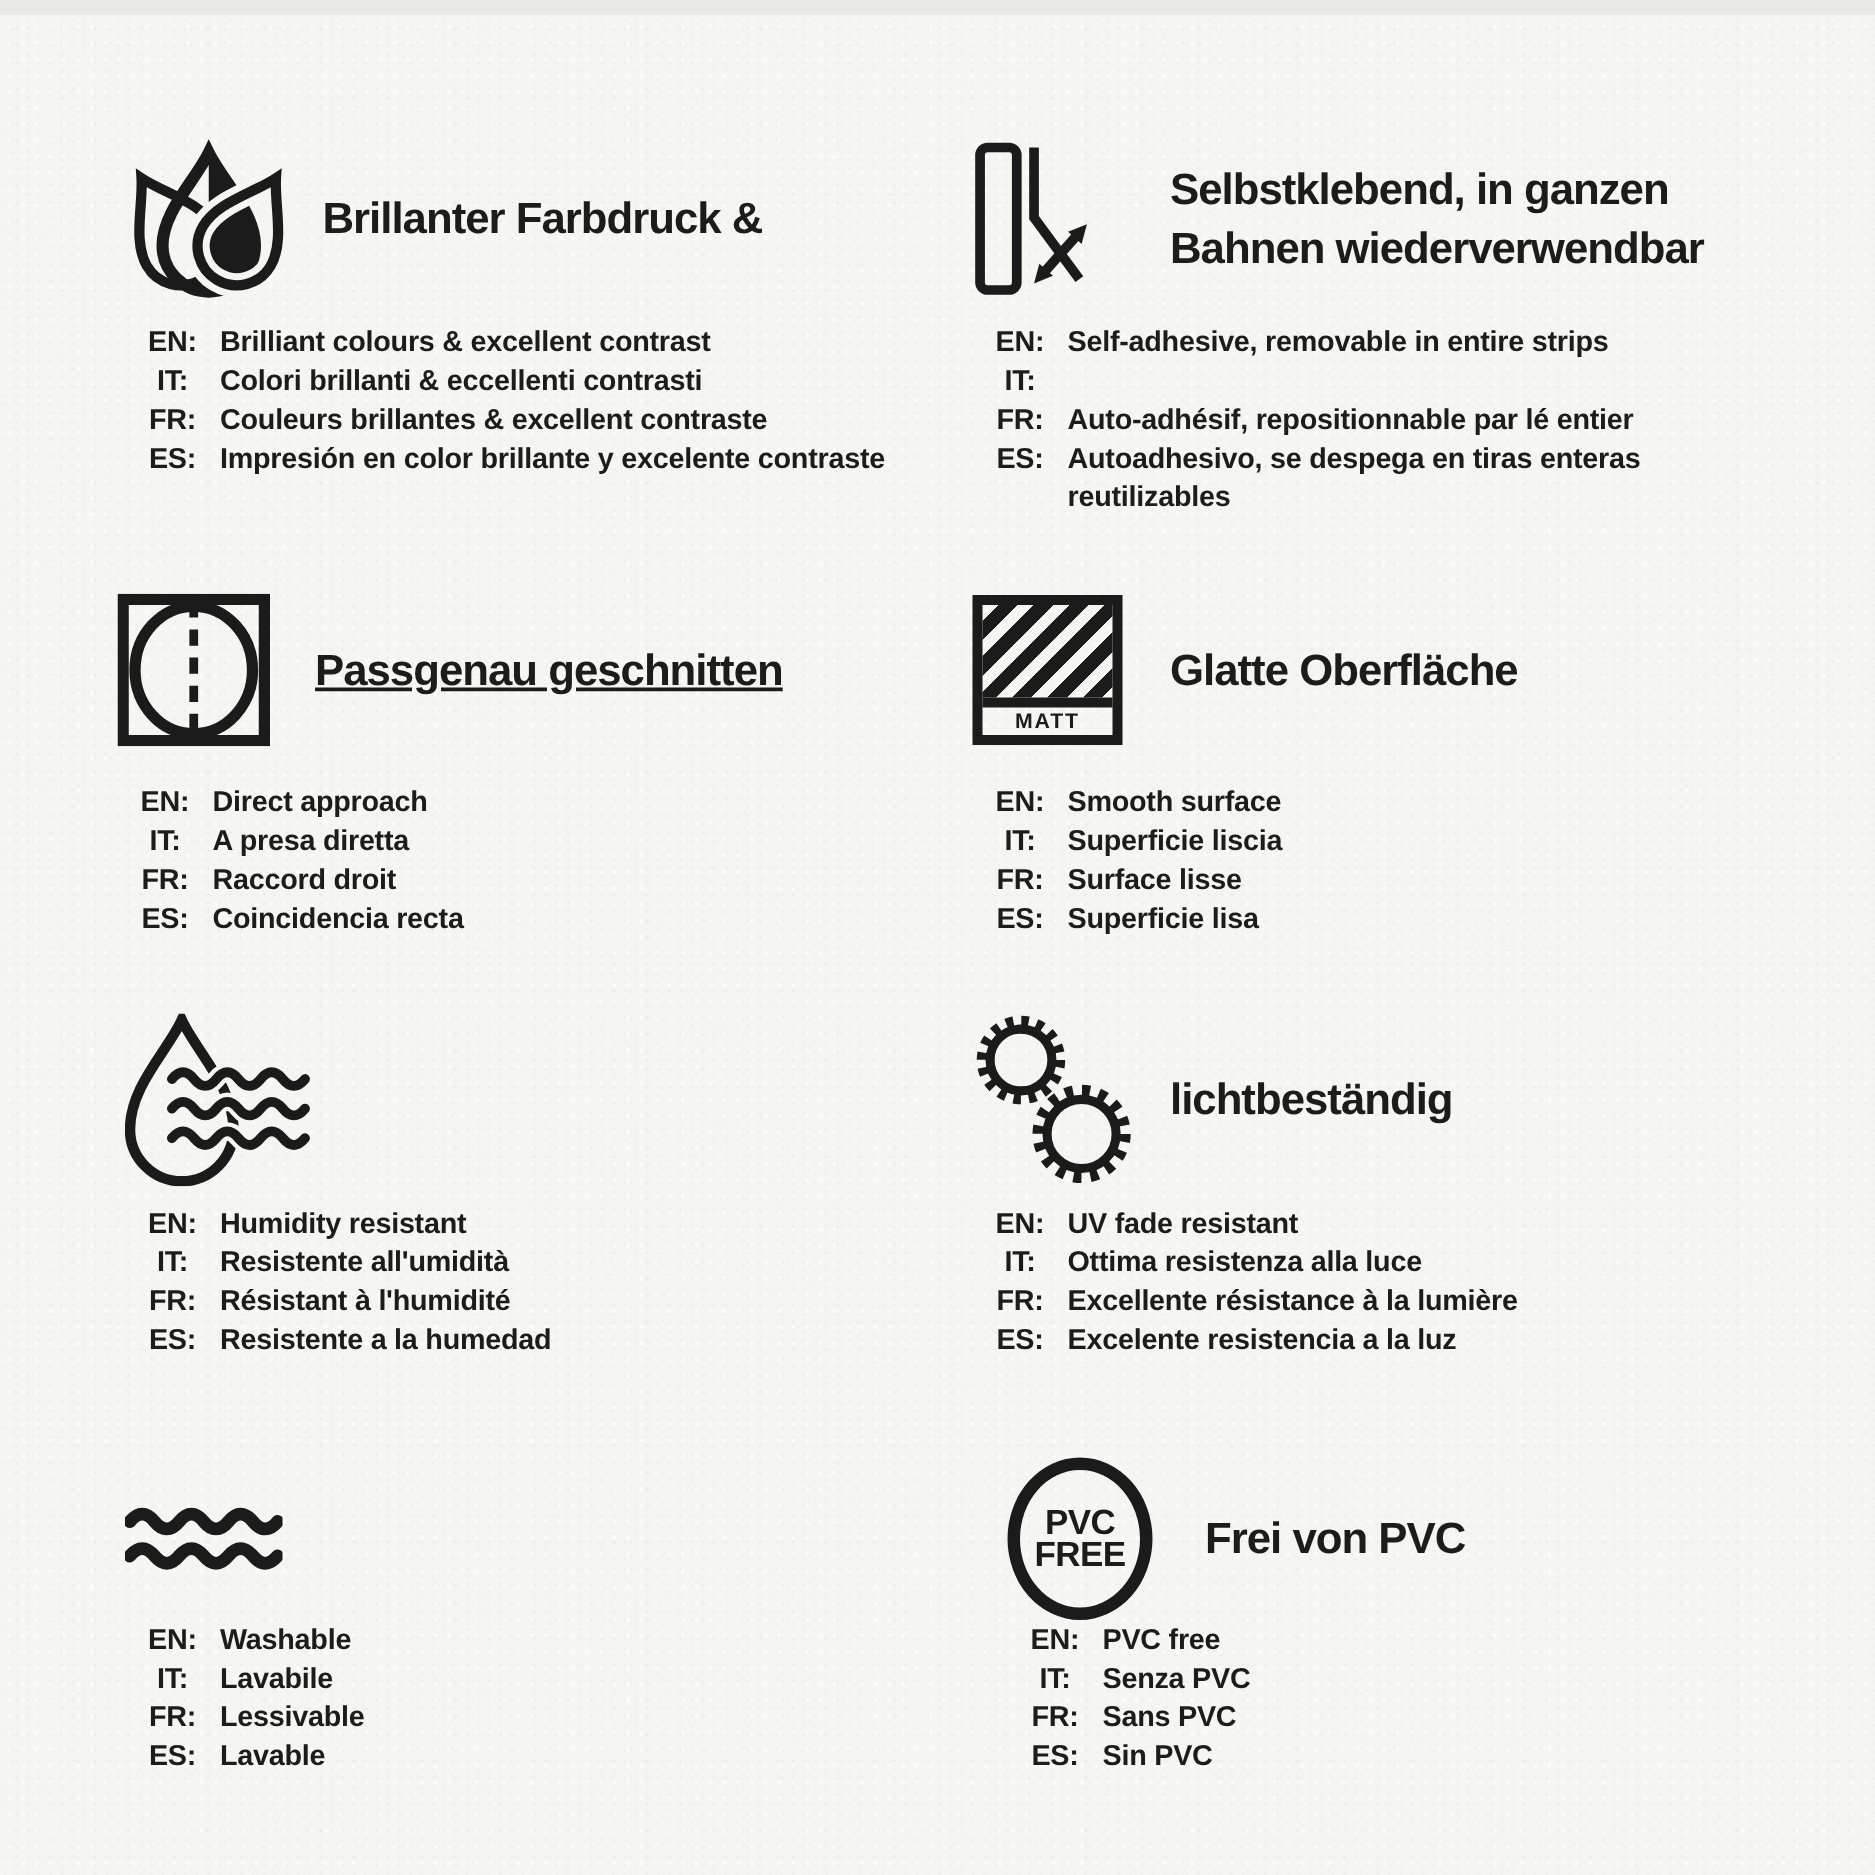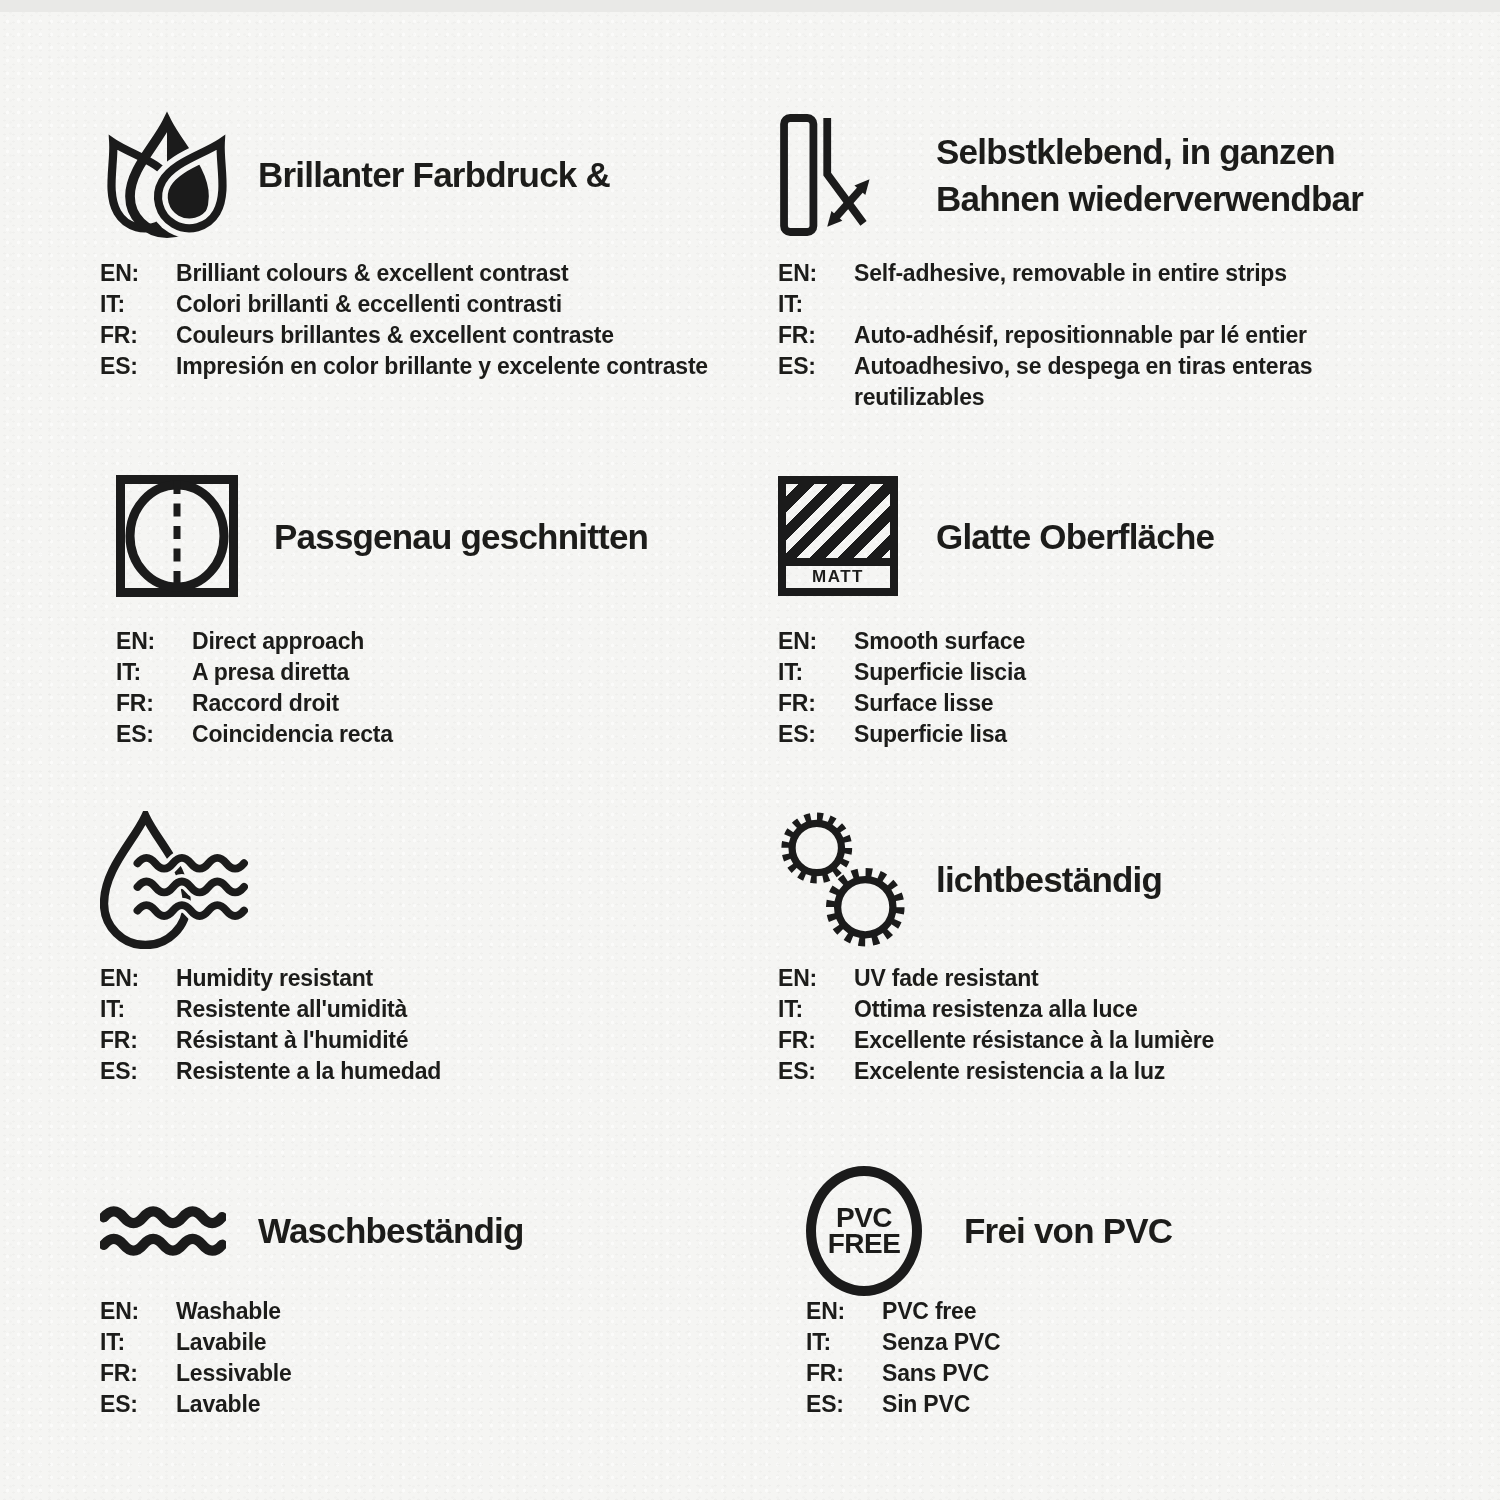--- a/index.html
+++ b/index.html
@@ -24,27 +24,27 @@
   .feature{position:absolute;width:660px;}
   .header{display:flex;align-items:center;}
   .h135 .header{height:135px;}
   .h122 .header{height:122px;}
   .low .header{padding-top:18px;}
   .icon-box{width:158px;flex:0 0 158px;display:flex;align-items:center;justify-content:flex-start;}
   .title{display:flex;flex-direction:column;justify-content:center;
     font-size:35px;font-weight:700;line-height:47px;letter-spacing:-0.8px;}
   .translations{position:absolute;left:0;top:151px;}
   .t-row{display:flex;font-size:23px;line-height:31px;font-weight:700;letter-spacing:-0.2px;}
-  .t-label{width:76px;flex:0 0 76px;}
+  .t-label{width:76px;flex:0 0 76px;text-align:center;}
   .t-text{white-space:nowrap;}
   .t-row.wrap .t-text{white-space:normal;max-width:540px;}
 
   #f1{left:100px;top:95px;}
   #f2{left:778px;top:95px;}
-  #f3{left:116px;top:463px;}
+  #f3{left:94px;top:463px;text-decoration:underline;}
   #f4{left:778px;top:463px;}
   #f5{left:100px;top:800px;}
   #f6{left:778px;top:800px;}
   #f7{left:100px;top:1133px;}
   #f8{left:806px;top:1133px;}
 
   svg .ln{fill:none;stroke:#1b1b1b;}
   svg .case{fill:none;stroke:#f5f5f3;}
 
   
@@ -274,23 +274,20 @@
   </section>
 
   <section class="feature h135 low" id="f7">
     <div class="header">
       <div class="icon-box">
         <svg width="126" height="52" viewBox="0 0 128 52">
           <path class="ln" stroke-width="10.5" stroke-linecap="round" d="M4,12 q10,-12 20,0 t20,0 t20,0 t20,0 t20,0 t20,0"></path>
           <path class="ln" stroke-width="10.5" stroke-linecap="round" d="M4,40 q10,-12 20,0 t20,0 t20,0 t20,0 t20,0 t20,0"></path>
         </svg>
       </div>
-      <div class="title">
-        <div>Waschbeständig</div>
-      </div>
     </div>
     <div class="translations">
       <div class="t-row">
           <span class="t-label">EN:</span>
           <span class="t-text">Washable</span>
         </div>
       <div class="t-row">
           <span class="t-label">IT:</span>
           <span class="t-text">Lavabile</span>
         </div>

